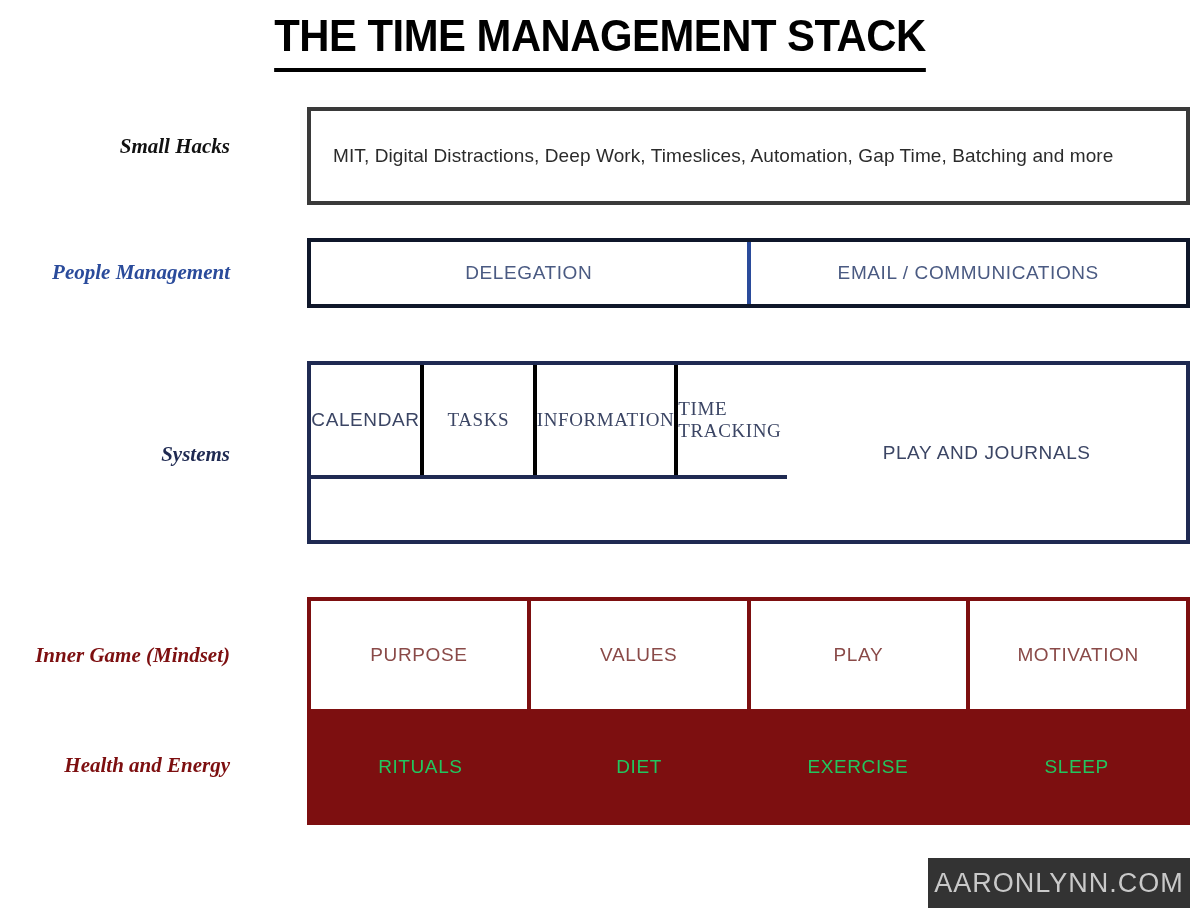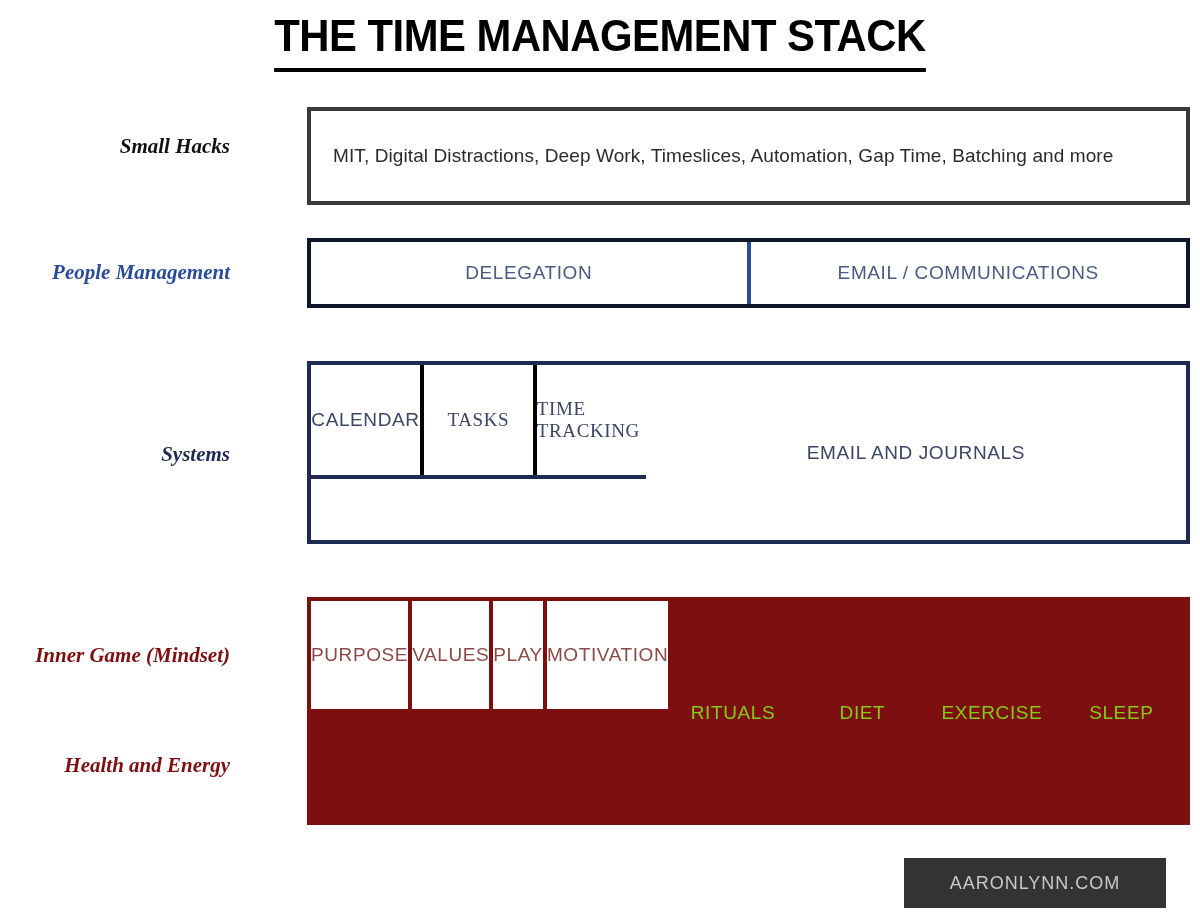--- a/index.html
+++ b/index.html
@@ -132,21 +132,21 @@
     letter-spacing: 0.6px;
     color: #3b4564;
   }
 
   
   #band-red {
     top: 597px;
     height: 228px;
     background: #7d0f10;
     display: flex;
-    flex-direction: row;
+    flex-direction: column;
     padding: 4px 4px 0 4px;
   }
   #band-red .red-top {
     display: flex;
     height: 108px;
     gap: 4px;
   }
   #band-red .red-top .cell {
     flex: 1 1 0;
     background: #ffffff;
@@ -162,36 +162,36 @@
     display: flex;
     align-items: center;
   }
   #band-red .red-bottom .cell {
     flex: 1 1 0;
     display: flex;
     align-items: center;
     justify-content: center;
     font-size: 19px;
     letter-spacing: 0.6px;
-    color: #84cc16;
+    color: #22c55e;
   }
 
   
   #watermark {
     position: absolute;
-    left: 904px;
+    left: 928px;
     top: 858px;
     width: 262px;
     height: 50px;
     background: #333333;
     display: flex;
     align-items: center;
     justify-content: center;
     color: #c9c9c9;
-    font-size: 18px;
+    font-size: 27px;
     letter-spacing: 1px;
     font-family: "Liberation Sans", sans-serif;
   }
 </style>
 </head>
 <body>
 
 <div id="title">
   <span class="t-text">THE TIME MANAGEMENT STACK</span>
 </div>
@@ -212,23 +212,24 @@
 
 <div class="band" id="band-people">
   <div class="cell">DELEGATION</div>
   <div class="cell">EMAIL / COMMUNICATIONS</div>
 </div>
 
 <div class="band" id="band-systems">
   <div class="sys-top">
     <div class="cell">CALENDAR</div>
     <div class="cell">TASKS</div>
+    <div class="cell">INFORMATION</div>
     <div class="cell">TIME TRACKING</div>
   </div>
-  <div class="sys-bottom">EMAIL AND JOURNALS</div>
+  <div class="sys-bottom">PLAY AND JOURNALS</div>
 </div>
 
 <div class="band" id="band-red">
   <div class="red-top">
     <div class="cell">PURPOSE</div>
     <div class="cell">VALUES</div>
     <div class="cell">PLAY</div>
     <div class="cell">MOTIVATION</div>
   </div>
   <div class="red-bottom">

